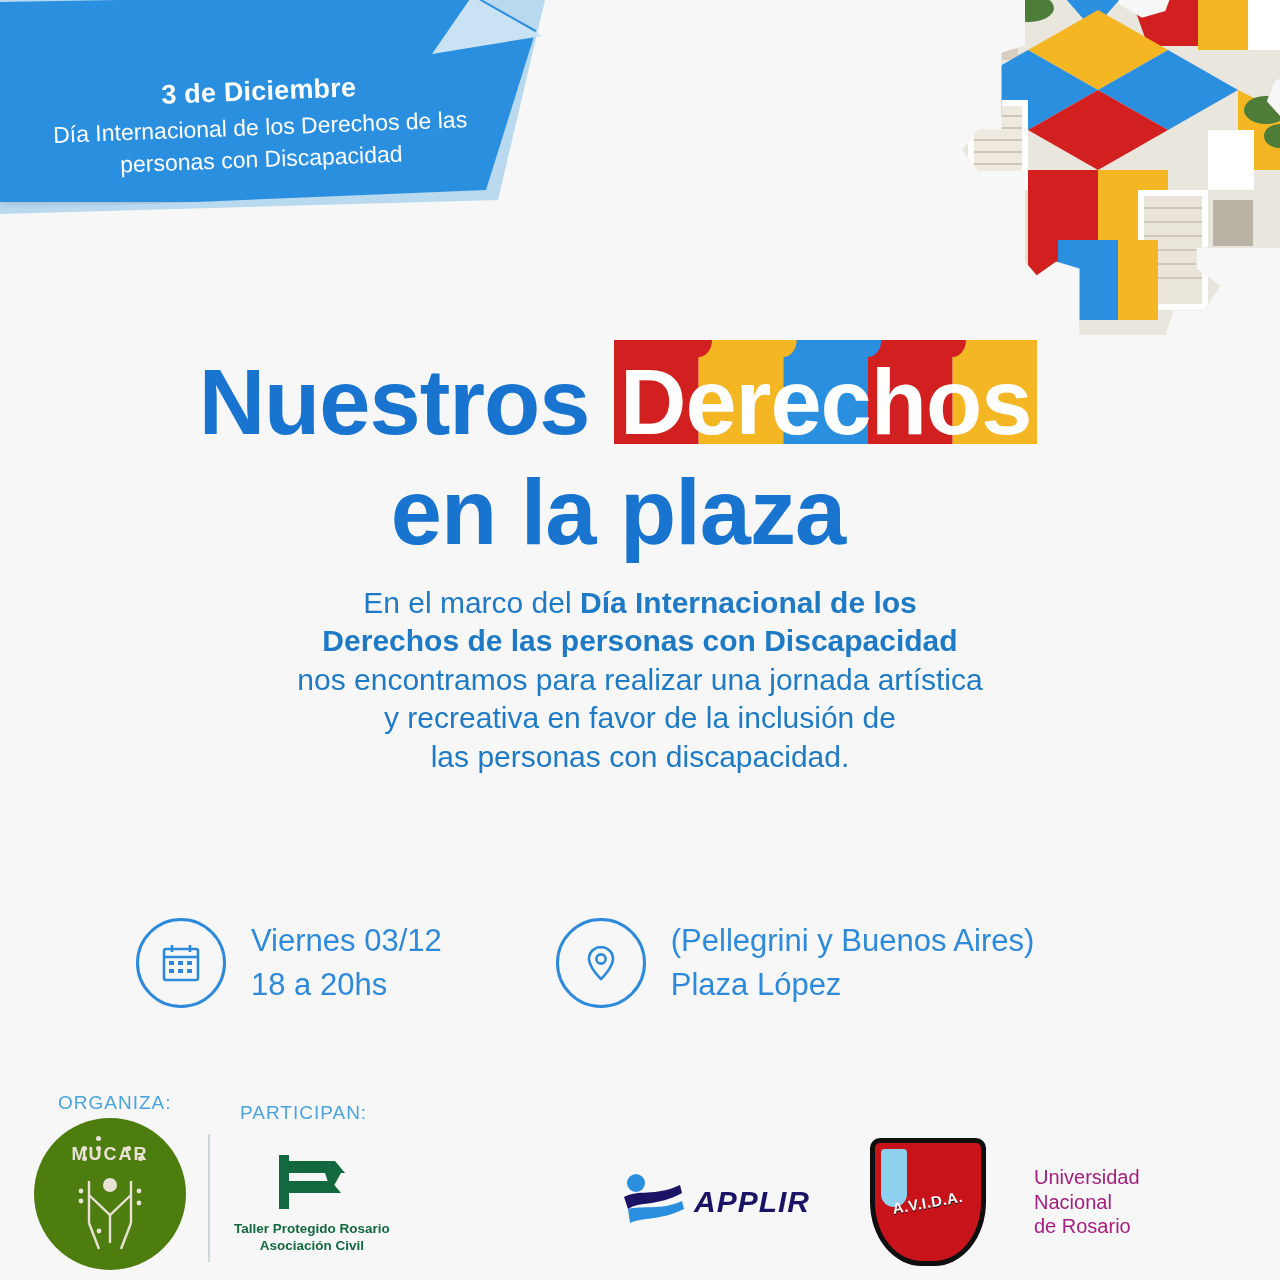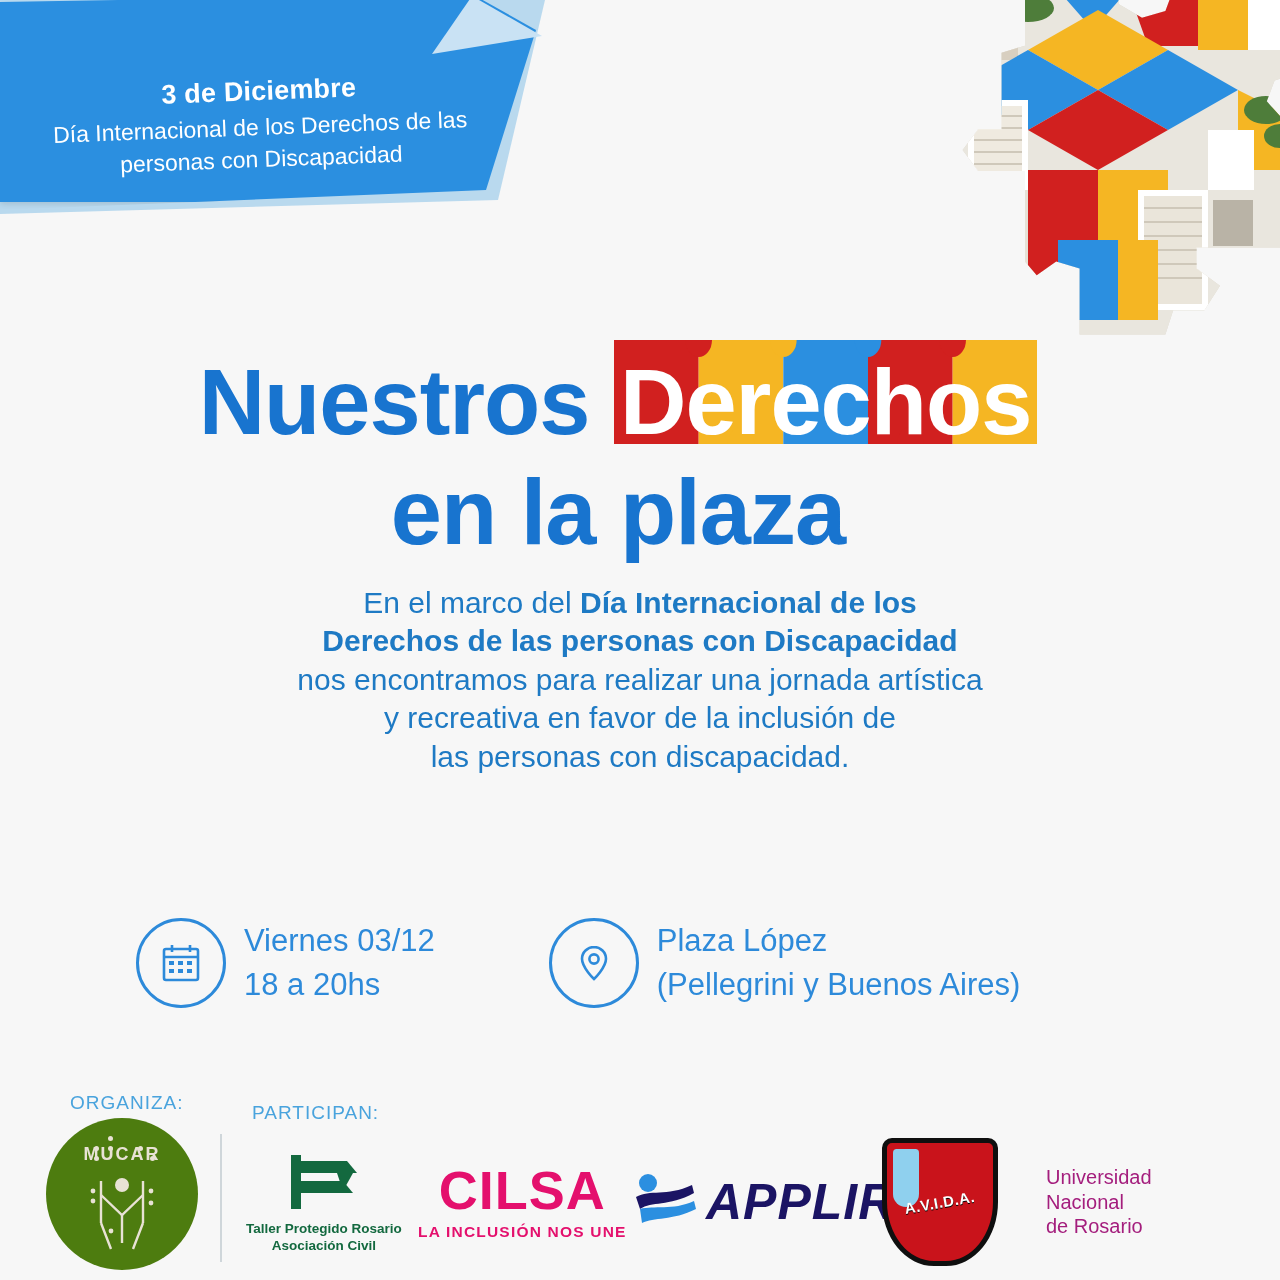--- a/index.html
+++ b/index.html
@@ -158,21 +158,21 @@
     top: 918px;
     left: 136px;
     width: 1060px;
     display: flex;
     gap: 114px;
     align-items: flex-start;
   }
   .info-item {
     display: flex;
     align-items: center;
-    gap: 18px;
+    gap: 25px;
   }
   .info-icon {
     width: 84px;
     height: 84px;
     border-radius: 50%;
     border: 3px solid #2d8ada;
     display: flex;
     align-items: center;
     justify-content: center;
     flex: 0 0 auto;
@@ -180,21 +180,21 @@
   .info-text {
     color: #2d8ada;
     font-size: 31px;
     line-height: 1.42;
     white-space: nowrap;
   }
 
   
   .footer {
     position: absolute;
-    left: 12px;
+    left: 0;
     bottom: 0;
     width: 1244px;
     height: 210px;
   }
   .footer-label {
     position: absolute;
     color: #49a3dd;
     font-size: 19px;
     letter-spacing: 1px;
   }
@@ -254,21 +254,21 @@
 
   .tpr { left: 0; flex-direction: column; justify-content: center; }
   .tpr-mark { width: 86px; height: 66px; }
   .tpr-txt { color: #13693f; font-size: 13.5px; font-weight: bold; text-align: center; line-height: 1.25; margin-top: 6px; }
 
   .cilsa { left: 172px; flex-direction: column; justify-content: center; }
   .cilsa-name { color: #e4106d; font-size: 54px; font-weight: bold; letter-spacing: 1px; line-height: 1; }
   .cilsa-sub { color: #e4106d; font-size: 15.5px; font-weight: bold; letter-spacing: 1.2px; margin-top: 6px; }
 
   .applir { left: 386px; gap: 8px; }
-  .applir-name { color: #1b1464; font-size: 50px; font-weight: bold; font-style: italic; letter-spacing: 1px; }
+  .applir-name { color: #1b1464; font-size: 30px; font-weight: bold; font-style: italic; letter-spacing: 1px; }
 
   .avida { left: 636px; }
   .avida-shield {
     width: 106px; height: 118px;
     background: #c9131b;
     border: 5px solid #0f0f0f;
     border-radius: 10px 10px 52px 52px / 10px 10px 64px 64px;
     position: relative;
     display: flex; align-items: center; justify-content: center;
   }
@@ -435,22 +435,22 @@
   </div>
 
   <div class="info-item">
     <div class="info-icon">
       <svg width="44" height="44" viewBox="0 0 44 44" fill="none" stroke="#2d8ada" stroke-width="2.6">
         <path d="M22 6 C15.4 6 10 11.3 10 17.8 C10 26.6 22 38 22 38 C22 38 34 26.6 34 17.8 C34 11.3 28.6 6 22 6 Z"></path>
         <circle cx="22" cy="18" r="4.6"></circle>
       </svg>
     </div>
     <div class="info-text">
+      <div>(Pellegrini y Buenos Aires)</div>
       <div>Plaza López</div>
-      <div>(Pellegrini y Buenos Aires)</div>
     </div>
   </div>
 
 </div>
 
 <div class="footer">
 
   <div class="footer-label lbl-organiza">ORGANIZA:</div>
   <div class="footer-label lbl-participan">PARTICIPAN:</div>
 
@@ -494,24 +494,20 @@
         <path d="M20 12 L66 12 L76 24 L20 24 Z" fill="#13693f"></path>
         <path d="M20 32 L62 32 L72 44 L20 44 Z" fill="#13693f"></path>
         <path d="M56 24 L72 24 L62 42 Z" fill="#13693f"></path>
       </svg>
       <div class="tpr-txt">
         <div>Taller Protegido Rosario</div>
         <div>Asociación Civil</div>
       </div>
     </div>
 
-    <div class="logo cilsa">
-      <div class="cilsa-name">CILSA</div>
-      <div class="cilsa-sub">LA INCLUSIÓN NOS UNE</div>
-    </div>
 
     <div class="logo applir">
       <svg width="66" height="62" viewBox="0 0 66 62">
         <circle cx="16" cy="12" r="9" fill="#2b8fe0"></circle>
         <path d="M4 26 C18 18, 34 26, 60 14 L62 22 C36 36, 20 30, 8 38 Z" fill="#1b1464"></path>
         <path d="M8 38 C22 34, 40 40, 62 30 L64 38 C40 50, 22 46, 10 52 Z" fill="#2b8fe0"></path>
       </svg>
       <div class="applir-name">APPLIR</div>
     </div>
 

